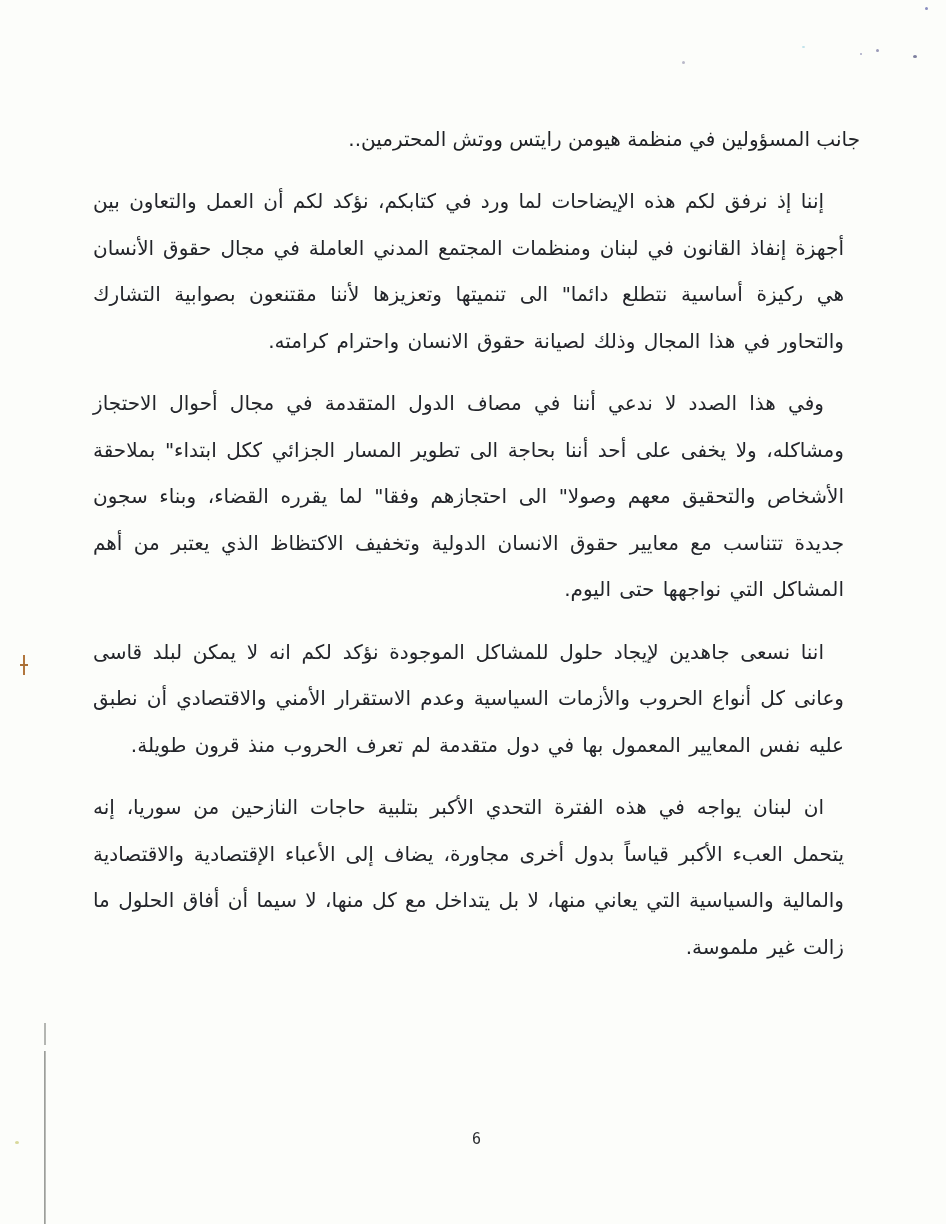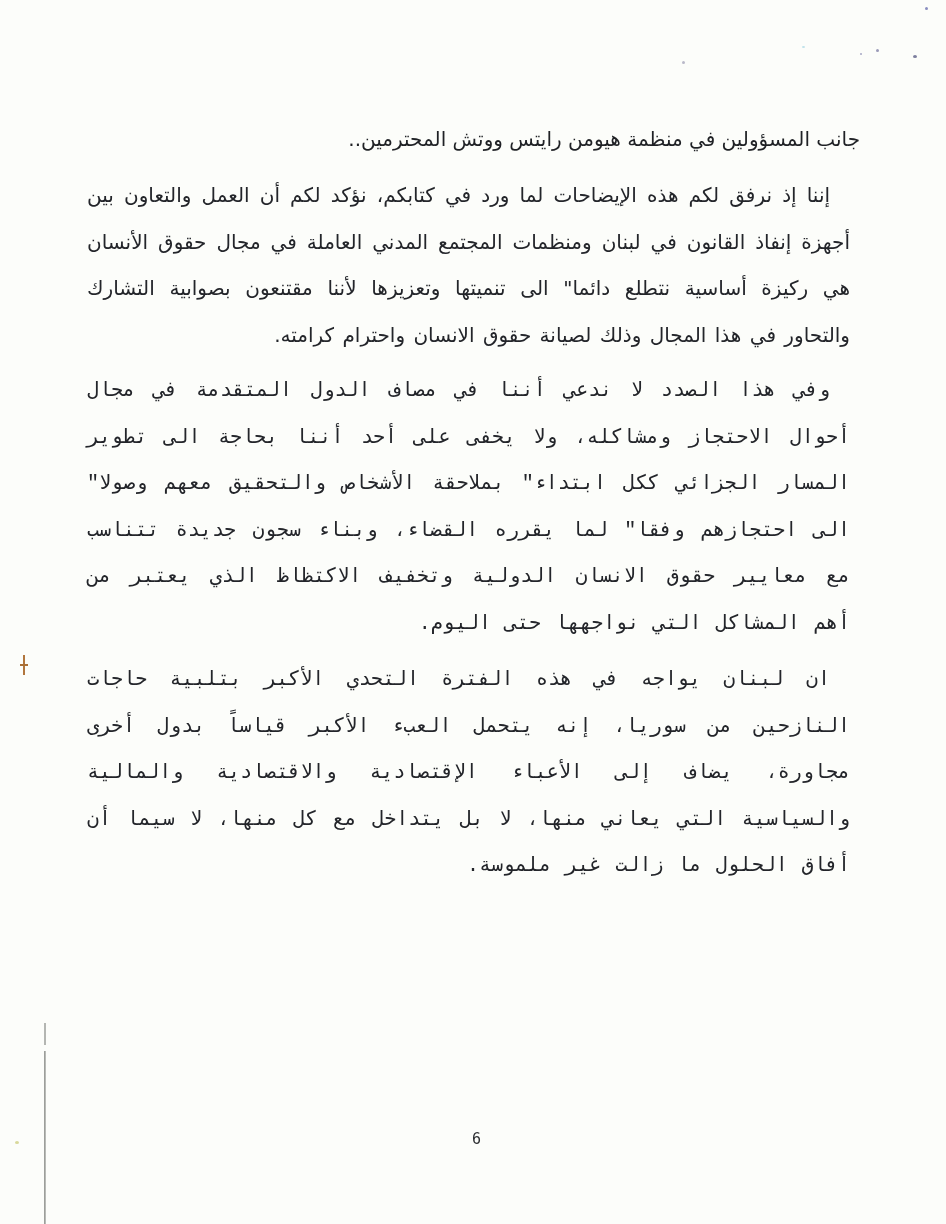--- a/index.html
+++ b/index.html
@@ -24,31 +24,31 @@
   .salutation {
     margin: 0;
     margin-top: 116px;
     font-size: 20px;
     line-height: 46px;
     color: #1f2125;
     text-align: right;
     filter: blur(0.25px);
   }
   p.para {
-    margin: 10px;
+    margin: 16px;
     font-size: 20px;
     line-height: 46.5px;
     color: #23252a;
     text-align: justify;
     text-indent: 20px;
     word-spacing: 2px;
     filter: blur(0.25px);
   }
   .p1 { margin-top: 54px; }
-  .p2, .p3, .p4, .p5 { margin-top: 7px; font-family: Liberation Mono, monospace; }
+  .p2, .p3, .p4, .p5 { margin-top: 7px; }
   .page-number {
     position: absolute;
     left: 480px; top: 1130px;
     font-family: "DejaVu Sans Mono", monospace;
     font-size: 15px;
     color: #2c2e31;
     filter: blur(0.2px);
   }
   
   .margin-mark {
@@ -93,20 +93,21 @@
 
 <div class="page">
 
   <div class="content">
     <p class="salutation">جانب المسؤولين في منظمة هيومن رايتس ووتش المحترمين..</p>
 
     <p class="para p1">إننا إذ نرفق لكم هذه الإيضاحات لما ورد في كتابكم، نؤكد لكم أن العمل والتعاون بين أجهزة إنفاذ القانون في لبنان ومنظمات المجتمع المدني العاملة في مجال حقوق الأنسان هي ركيزة أساسية نتطلع دائما" الى تنميتها وتعزيزها لأننا مقتنعون بصوابية التشارك والتحاور في هذا المجال وذلك لصيانة حقوق الانسان واحترام كرامته.</p>
 
     <p class="para p2">وفي هذا الصدد لا ندعي أننا في مصاف الدول المتقدمة في مجال أحوال الاحتجاز ومشاكله، ولا يخفى على أحد أننا بحاجة الى تطوير المسار الجزائي ككل ابتداء" بملاحقة الأشخاص والتحقيق معهم وصولا" الى احتجازهم وفقا" لما يقرره القضاء، وبناء سجون جديدة تتناسب مع معايير حقوق الانسان الدولية وتخفيف الاكتظاظ الذي يعتبر من أهم المشاكل التي نواجهها حتى اليوم.</p>
 
+    <p class="para p3">اننا نسعى جاهدين لإيجاد حلول للمشاكل الموجودة نؤكد لكم انه لا يمكن لبلد قاسى وعانى كل أنواع الحروب والأزمات السياسية وعدم الاستقرار الأمني والاقتصادي أن نطبق عليه نفس المعايير المعمول بها في دول متقدمة لم تعرف الحروب منذ قرون طويلة.</p>
 
 
     <p class="para p5">ان لبنان يواجه في هذه الفترة التحدي الأكبر بتلبية حاجات النازحين من سوريا، إنه يتحمل العبء الأكبر قياساً بدول أخرى مجاورة، يضاف إلى الأعباء الإقتصادية والاقتصادية والمالية والسياسية التي يعاني منها، لا بل يتداخل مع كل منها، لا سيما أن أفاق الحلول ما زالت غير ملموسة.</p>
   </div>
 
   <div class="page-number">6</div>
 
   <div class="margin-mark">
     <span class="stem"></span>
     <span class="bar"></span>

